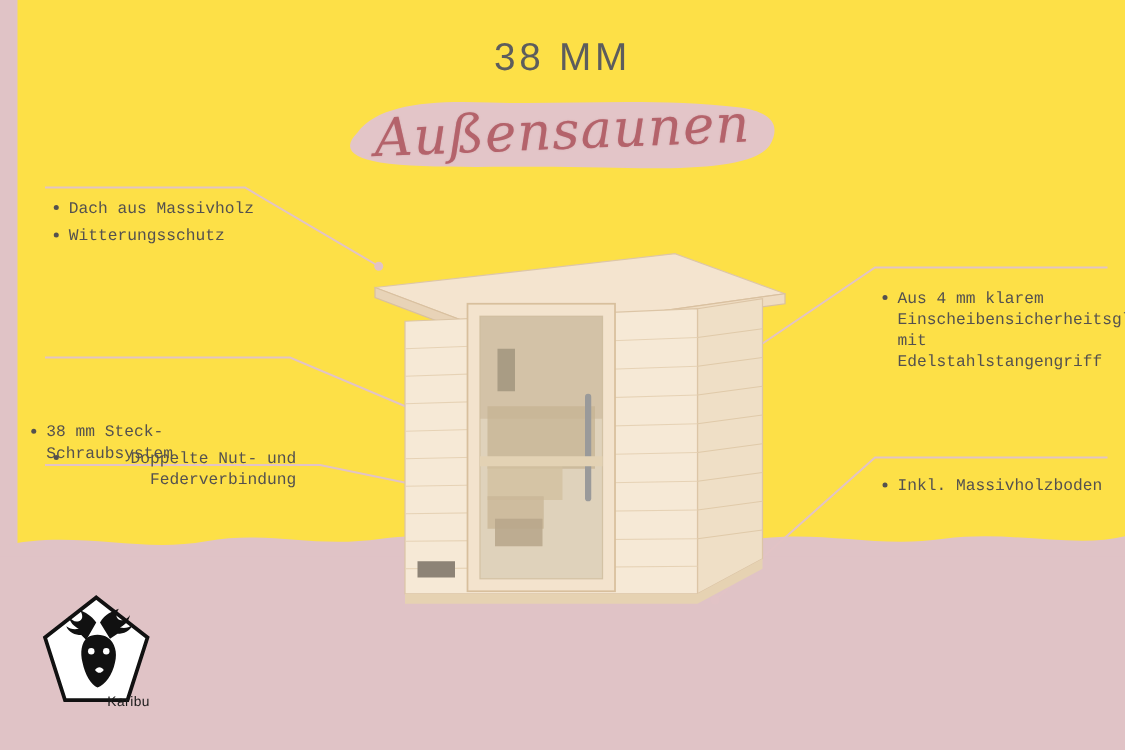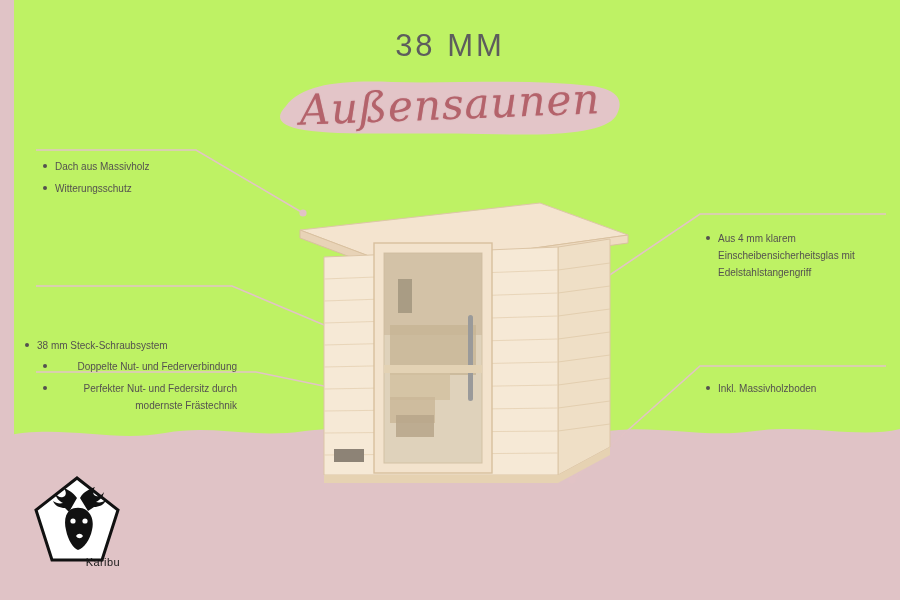--- a/index.html
+++ b/index.html
@@ -10,21 +10,21 @@
     width: 900px;
     height: 600px;
     background: #ffffff;
     font-family: "Liberation Sans", sans-serif;
     overflow: hidden;
   }
   #stage {
     position: relative;
     width: 900px;
     height: 600px;
-    background: #bef264;
+    background: #fde047;
     overflow: hidden;
   }
   
   .band-bottom {
     position: absolute;
     left: 0;
     bottom: 0;
     width: 900px;
     height: 160px;
     background: #e0c3c6;
@@ -74,22 +74,23 @@
     font-size: 42px;
     color: #b4636b;
     letter-spacing: 1px;
     transform: rotate(-2.2deg);
     text-shadow: 0 0 1px rgba(180,99,107,0.5);
   }
   
   .callout {
     position: absolute;
     color: #54514f;
-    font-size: 10px;
+    font-size: 13px;
     line-height: 17px;
+    font-family: Liberation Mono, monospace;
   }
   .callout ul {
     margin: 0;
     padding: 0;
     list-style: none;
   }
   .callout li {
     position: relative;
     padding-left: 13px;
     margin-bottom: 5px;
@@ -237,21 +238,20 @@
 
   <div class="callout" style="left:24px; top:293px; width:200px;margin-top:44px;">
     <ul>
       <li>38 mm Steck-Schraubsystem</li>
     </ul>
   </div>
 
   <div class="callout" style="left:42px; top:358px; width:195px;text-align:right;">
     <ul>
       <li>Doppelte Nut- und Federverbindung</li>
-      <li>Perfekter Nut- und Federsitz durch modernste Frästechnik</li>
     </ul>
   </div>
 
   <div class="callout" style="left:705px; top:230px; width:180px;">
     <ul>
       <li>Aus 4 mm klarem Einscheibensicherheitsglas mit Edelstahlstangengriff</li>
     </ul>
   </div>
 
   <div class="callout" style="left:705px; top:380px; width:180px;">

